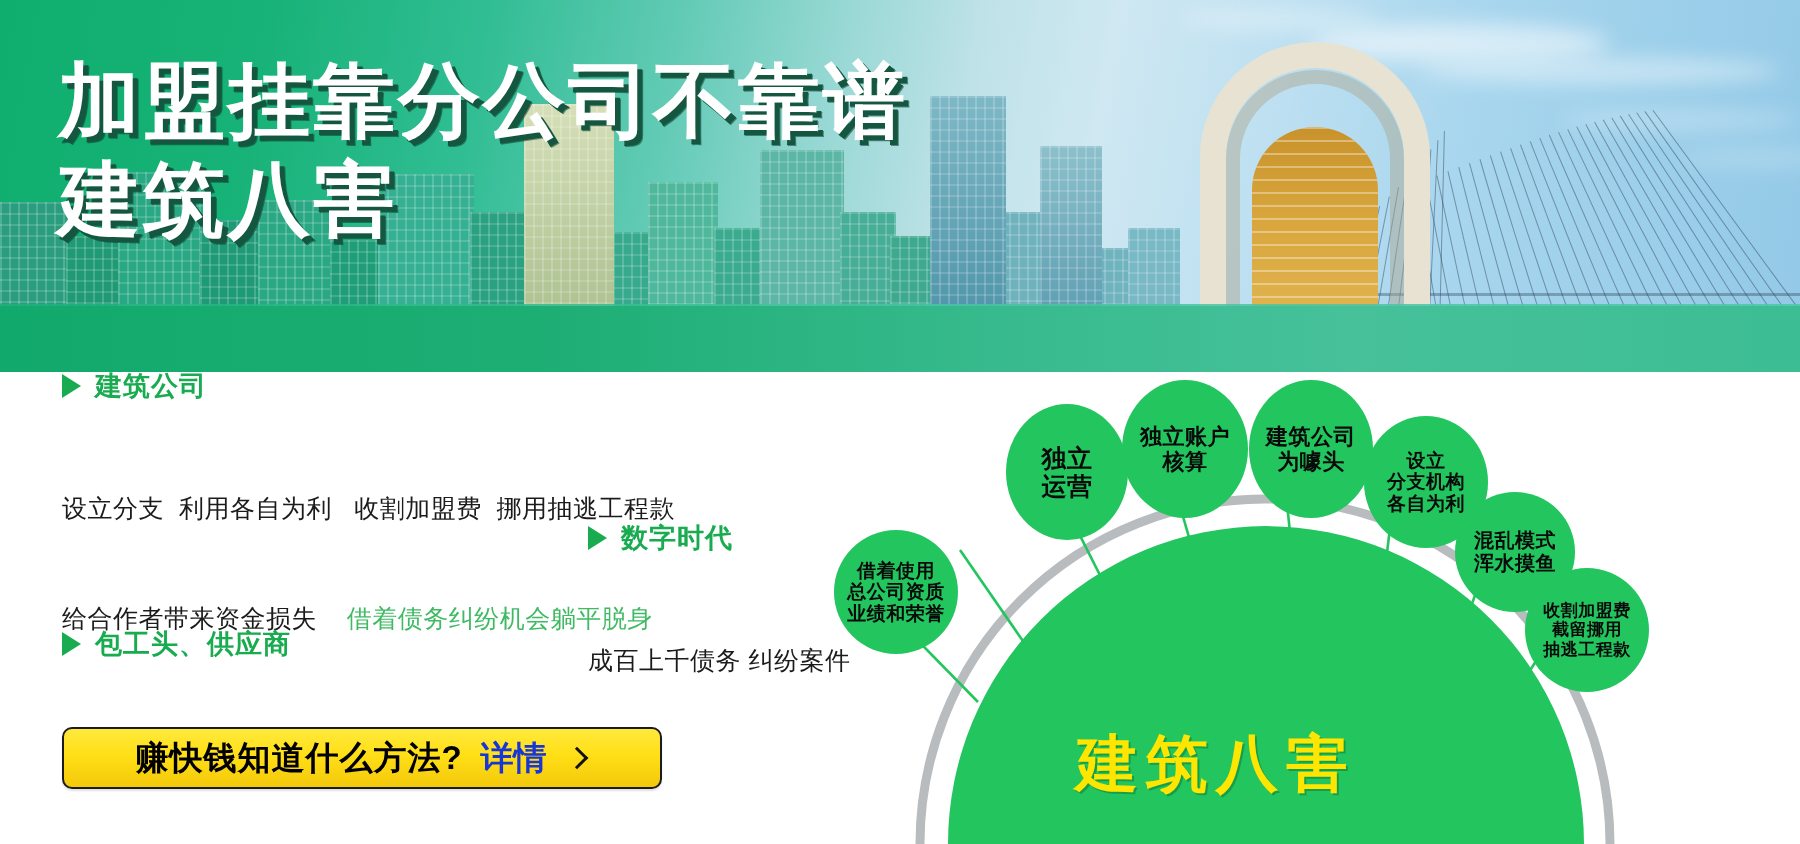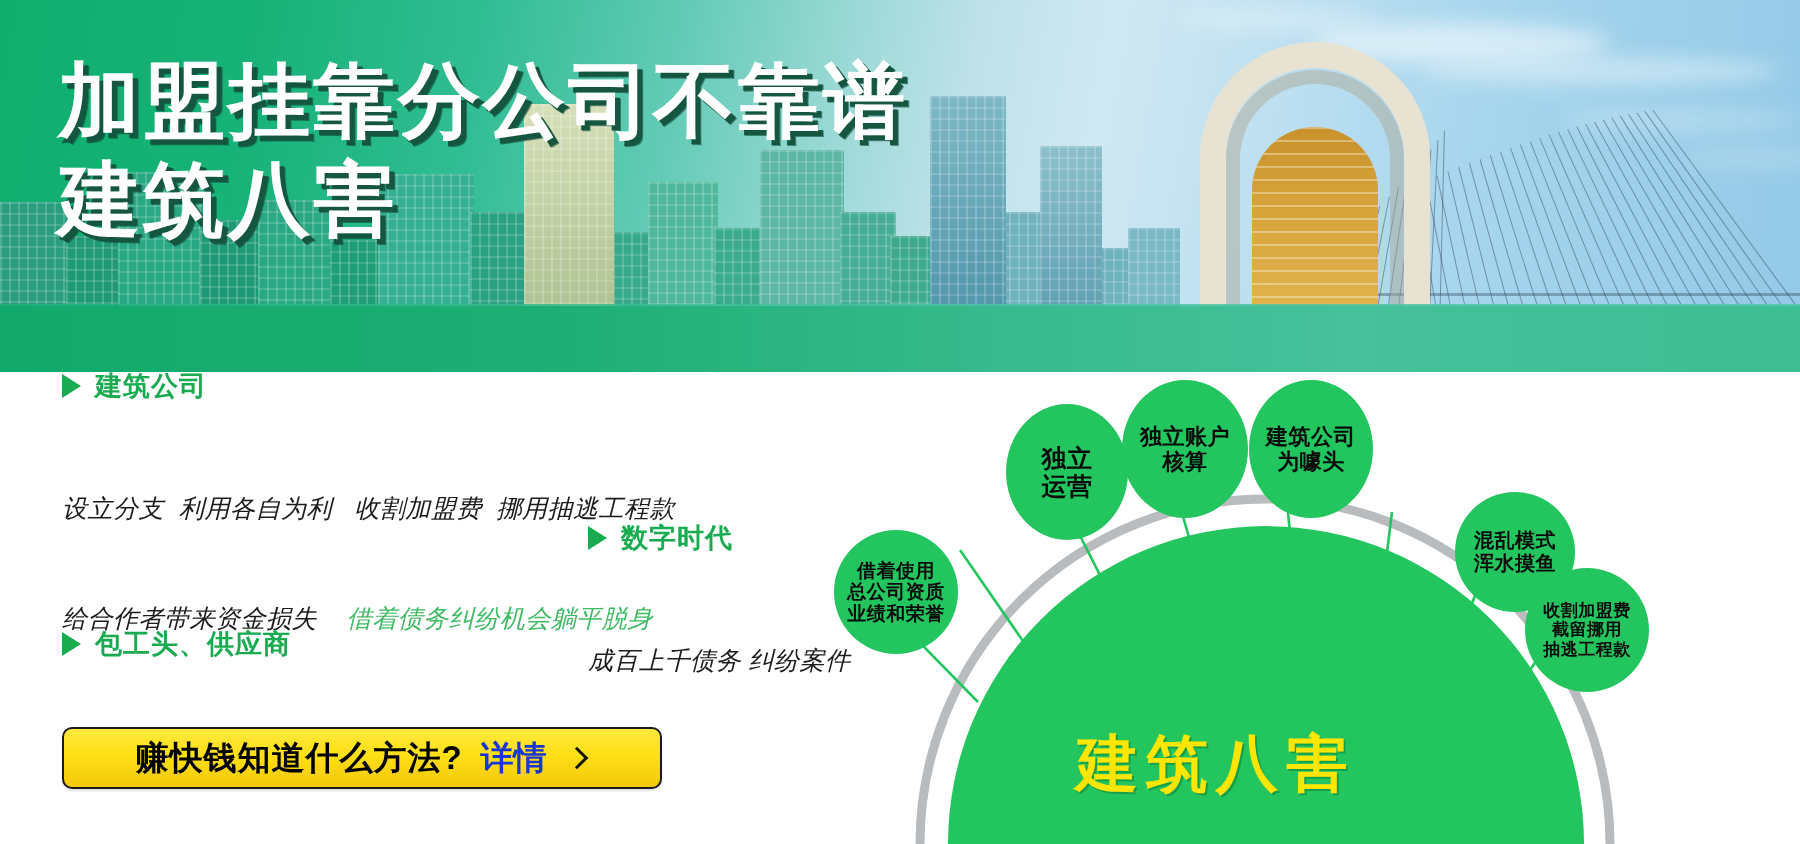--- a/index.html
+++ b/index.html
@@ -112,21 +112,21 @@
 
   .sec{ position:absolute; }
   .sec-head{ display:flex; align-items:center; gap:14px; }
   .tri{
     width:0;height:0;
     border-left:19px solid #18ab4f;
     border-top:12px solid transparent;
     border-bottom:12px solid transparent;
   }
   .sec-title{ color:#18ab4f; font-size:27px; font-weight:700; letter-spacing:1px; }
-  .sec-body{ margin-top:13px; color:#1b1b1b; font-size:25px; line-height:1.46; letter-spacing:.5px; white-space:pre;font-style:italic; }
+  .sec-body{ margin-top:13px; color:#1b1b1b; font-size:25px; line-height:1.46; letter-spacing:.5px; white-space:pre; }
   .hl{ color:#3fba63; }
 
   .s1{ left:62px; top:-4px;  }
   .s2{ left:62px; top:148px; }
   .s3{ left:62px; top:254px; }
   .s4{ left:588px; top:148px; }
 
   
   .cta{
     position:absolute; left:62px; top:355px; width:600px; height:62px;
@@ -384,20 +384,27 @@
         </span>
     </div>
 
     <div class="bub" style="left:349px; top:8px; width:124px; height:138px; font-size:22px;">
       <span id="b5">
           <span>建筑公司</span>
           <span>为噱头</span>
         </span>
     </div>
 
+    <div class="bub" style="left:464px; top:44px; width:124px; height:132px; font-size:19px;">
+      <span id="b6">
+          <span>设立</span>
+          <span>分支机构</span>
+          <span>各自为利</span>
+        </span>
+    </div>
 
     <div class="bub" style="left:555px; top:120px; width:120px; height:120px; font-size:20px;">
       <span id="b7">
           <span>混乱模式</span>
           <span>浑水摸鱼</span>
         </span>
     </div>
 
     <div class="bub" style="left:625px; top:196px; width:124px; height:124px; font-size:17px;">
       <span id="b8">

